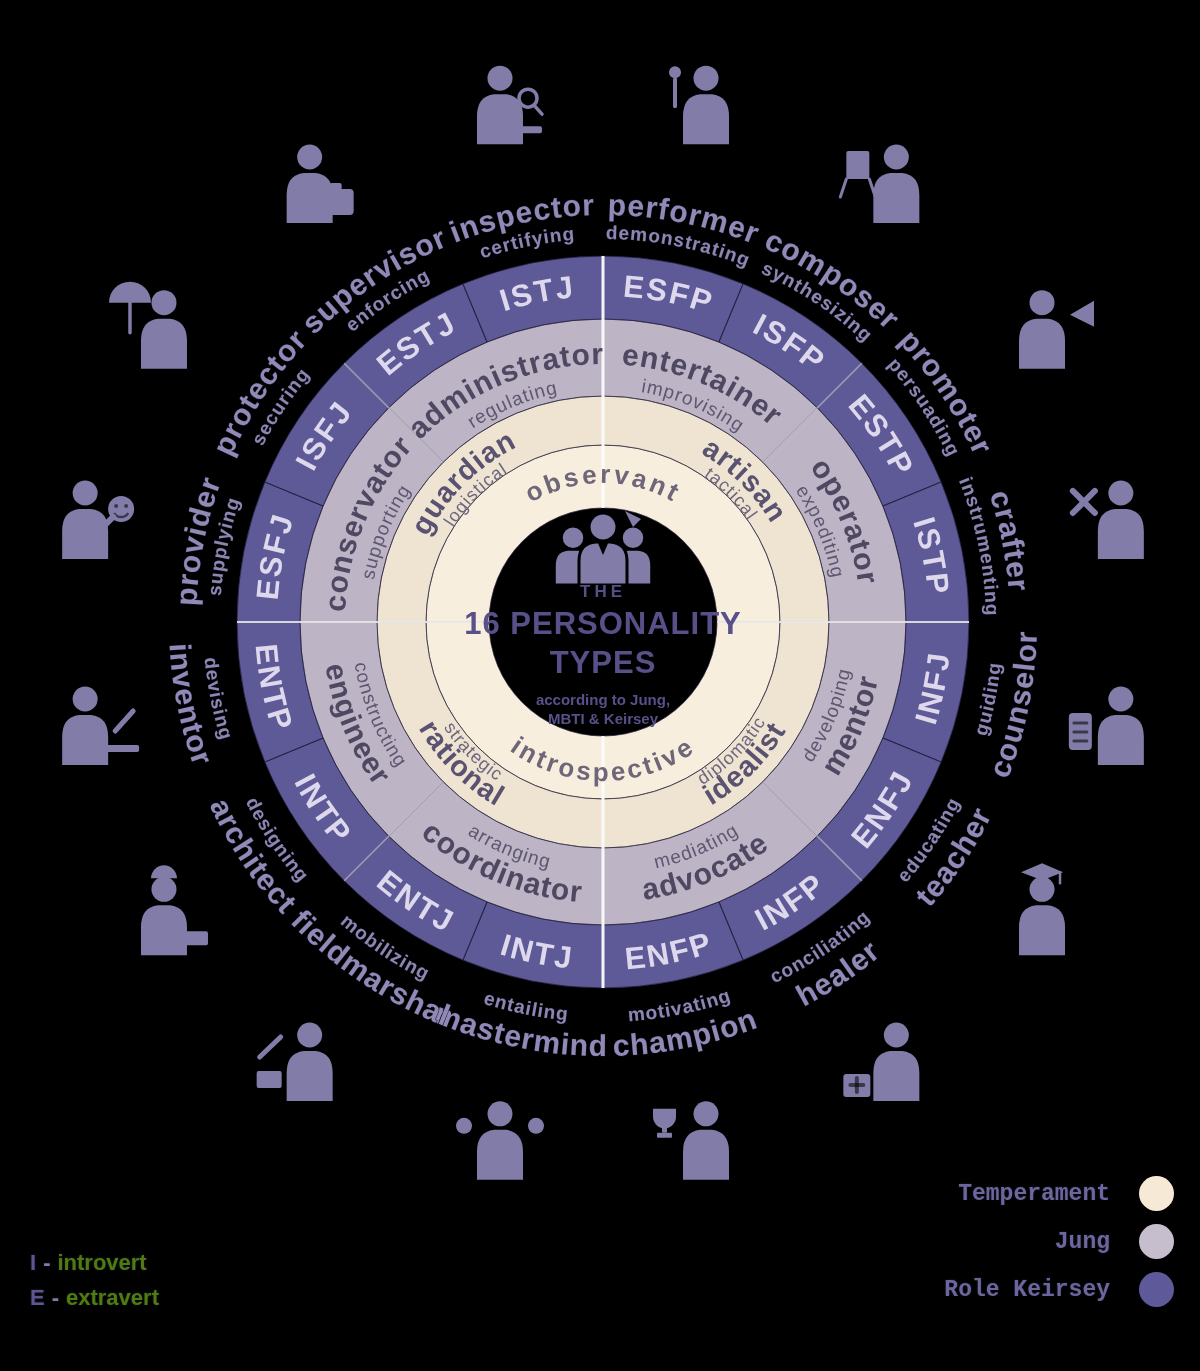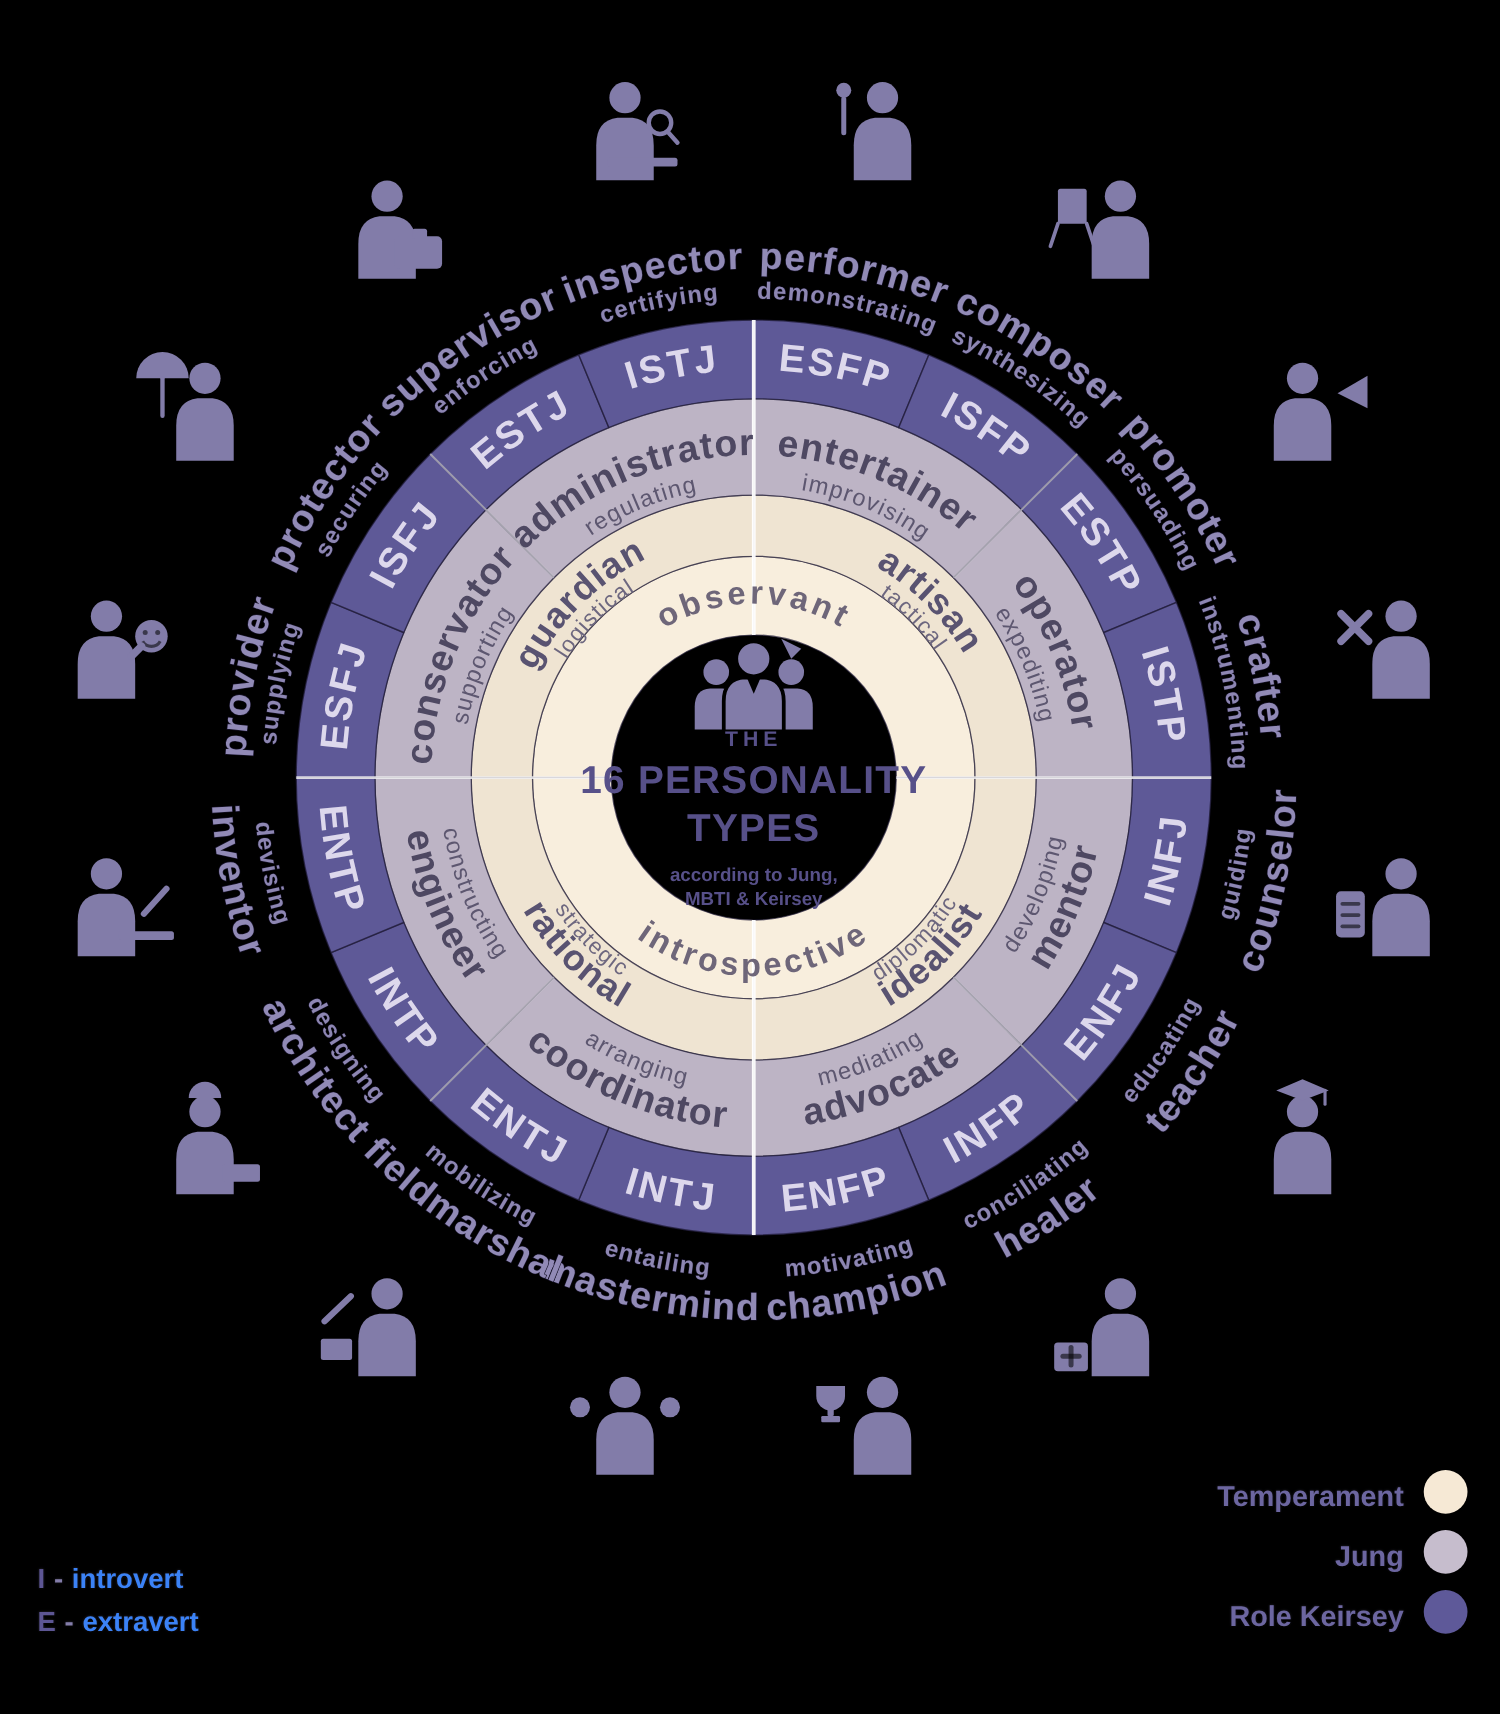--- a/index.html
+++ b/index.html
@@ -22,25 +22,25 @@
   .c-title{font-family:"Liberation Sans",sans-serif;font-size:31px;font-weight:700;fill:#575089;letter-spacing:1px;}
   .c-sub{font-family:"Liberation Sans",sans-serif;font-size:15px;font-weight:600;fill:#575089;}
 
   
   .legend-left{position:absolute;left:30px;top:1250px;display:flex;gap:46px;}
   .dim-col{display:flex;flex-direction:column;gap:9px;}
   .dim-row{font-size:22px;font-weight:700;white-space:nowrap;
            text-shadow:0 1px 1px rgba(0,0,0,.8),0 0 2px rgba(150,143,190,.35);}
   .dim-letter{color:#5d5694;}
   .dim-dash{color:#837da9;margin:0 7px;}
-  .dim-word{color:#3b82f6;}
+  .dim-word{color:#4d7c0f;}
 
   
   .legend-right{position:absolute;right:26px;top:1176px;display:flex;flex-direction:column;gap:13px;align-items:flex-end;}
-  .ring-row{display:flex;align-items:flex-end;gap:16px;}
+  .ring-row{display:flex;align-items:center;gap:29px;font-family:Liberation Mono, monospace;}
   .ring-label{font-size:23px;font-weight:700;color:#6c66a0;
               text-shadow:0 1px 1px rgba(0,0,0,.8),0 0 2px rgba(150,143,190,.3);}
   .swatch{width:35px;height:35px;border-radius:50%;display:inline-block;}
 </style>
 </head>
 <body>
 
 <div class="stage">
 
   <svg id="wheel" width="1200" height="1371" viewBox="0 0 1200 1371" xmlns="http://www.w3.org/2000/svg" xmlns:xlink="http://www.w3.org/1999/xlink">

